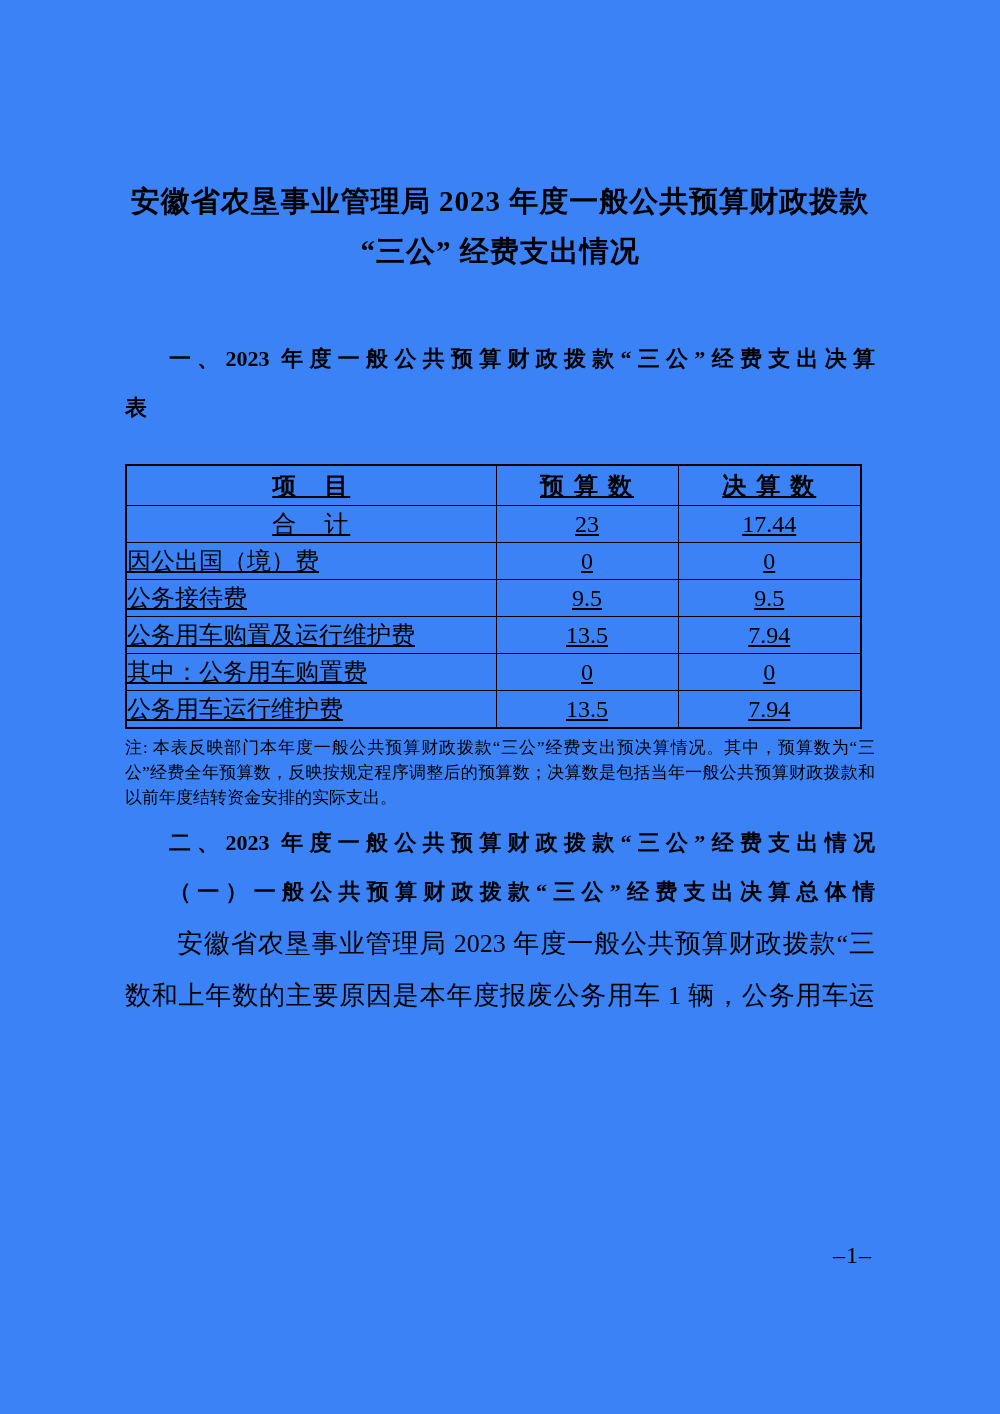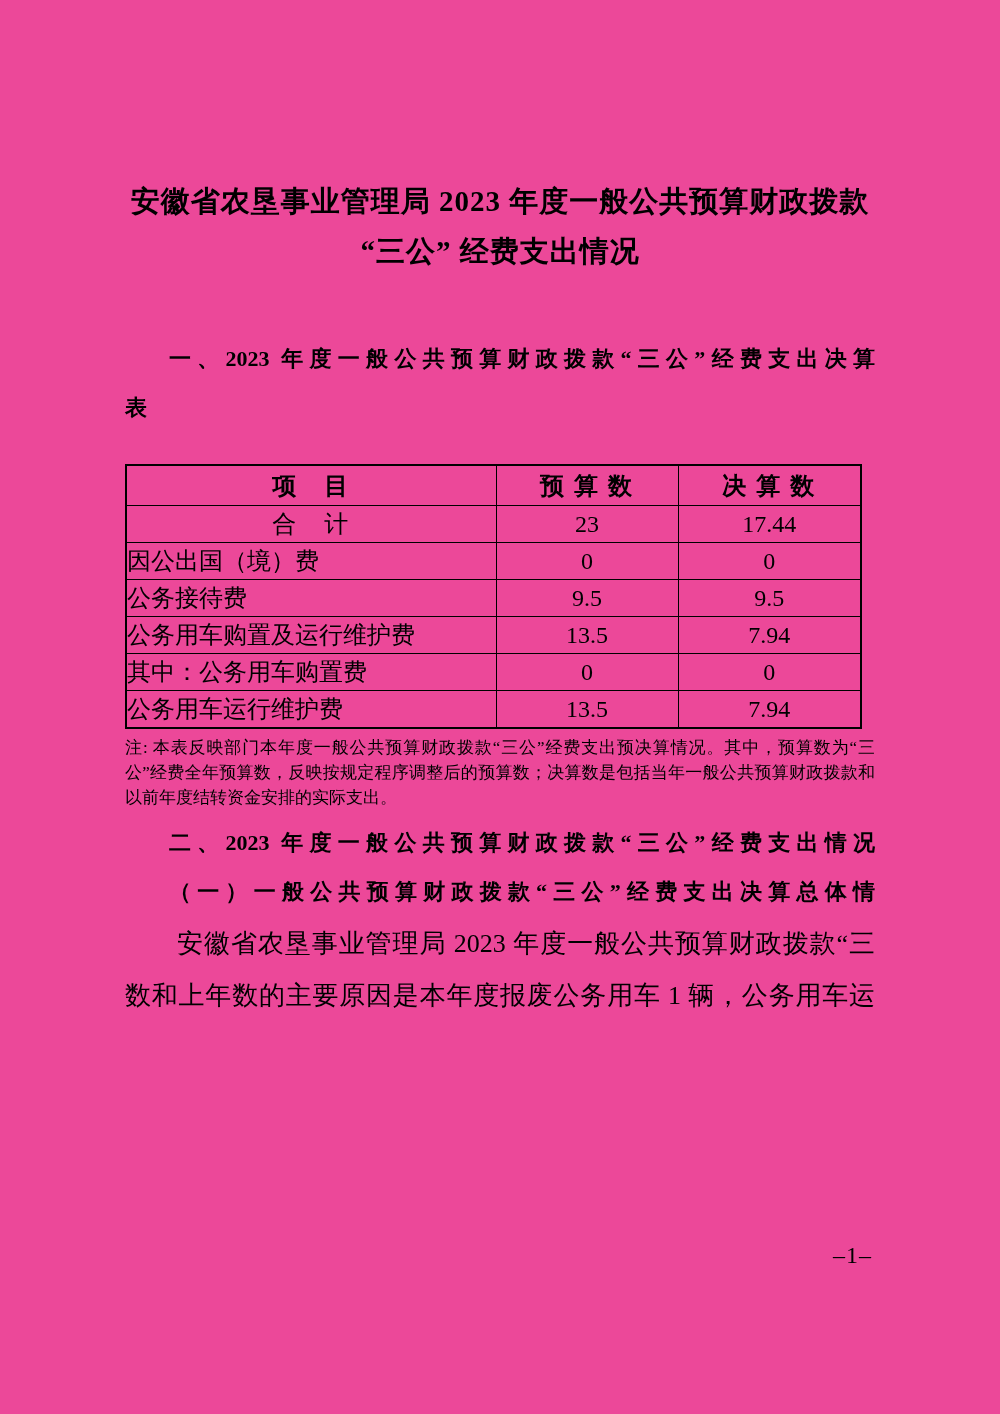--- a/index.html
+++ b/index.html
@@ -5,21 +5,21 @@
   html, body {
     margin: 0;
     padding: 0;
     background: #ffffff;
   }
   .page {
     position: relative;
     width: 1000px;
     height: 1414px;
     margin: 0 auto;
-    background: #ec4899;
+    background: #3b82f6;
     color: #000000;
     font-family: "Liberation Serif", "DejaVu Serif", serif;
     overflow: hidden;
   }
   .content {
     padding: 0 125px;
   }
   .doc-title {
     margin-top: 176px;
     font-size: 29px;
@@ -46,20 +46,21 @@
     line-height: 44px;
     text-align: right;
   }
   table.budget {
     margin-top: 32px;
     width: 735px;
     border-collapse: collapse;
     border: 2.5px solid #000;
     table-layout: fixed;
     font-size: 24px;
+    text-decoration: underline;
   }
   table.budget col.c1 { width: 370px; }
   table.budget col.c2 { width: 182px; }
   table.budget col.c3 { width: 183px; }
   table.budget th, table.budget td {
     border: 1.5px solid #000;
     padding: 0;
     height: 36px;
     vertical-align: middle;
     white-space: pre;

